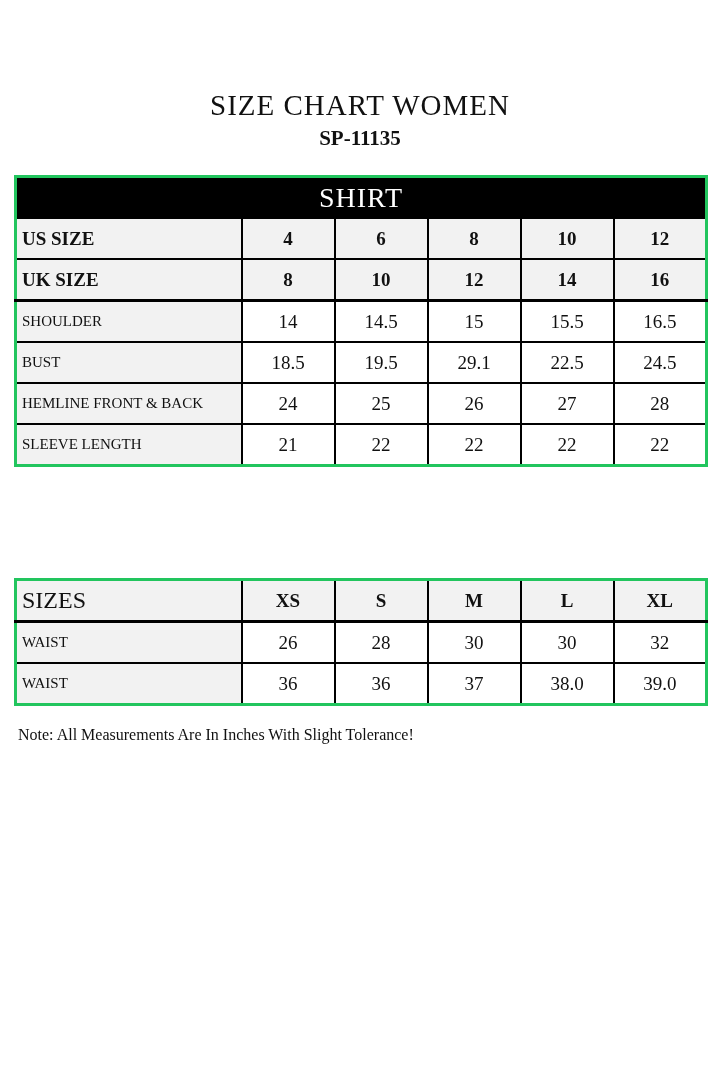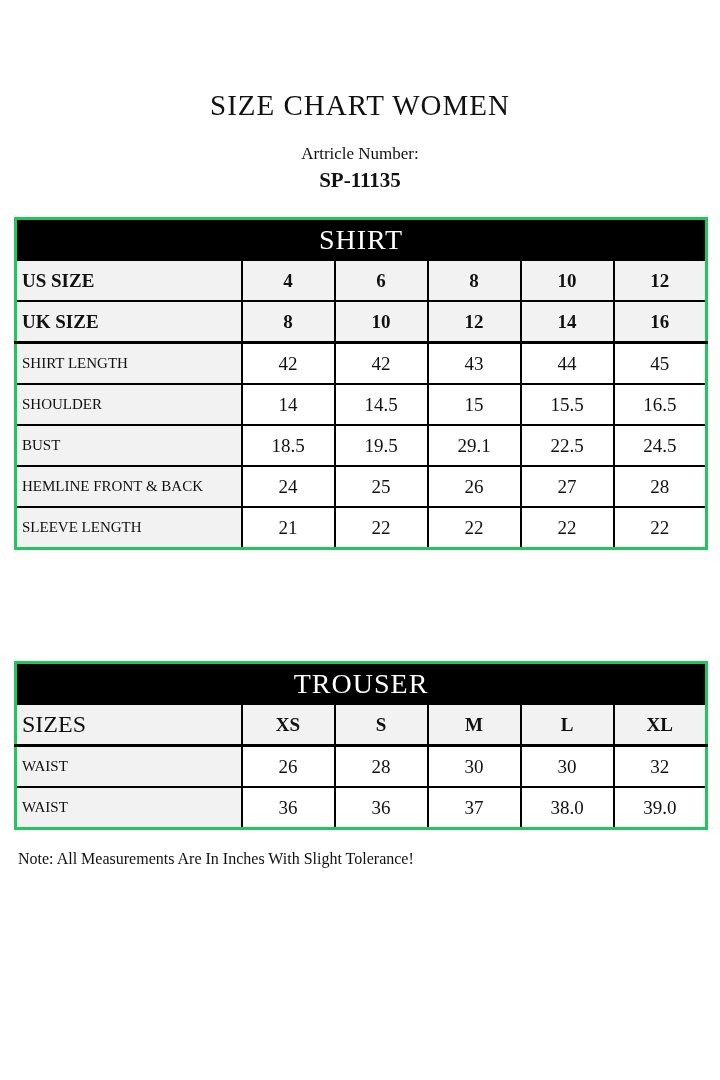--- a/index.html
+++ b/index.html
@@ -102,21 +102,20 @@
     font-size: 16px;
     line-height: 20px;
   }
 </style>
 </head>
 <body>
 
 <div class="page">
 
   <h1 class="title">SIZE CHART WOMEN</h1>
-  <div class="article-label">Artricle Number:</div>
   <div class="article-number">SP-11135</div>
 
   <table class="size-table shirt">
     <colgroup>
       <col class="label-col">
         <col class="val-col">
         <col class="val-col">
         <col class="val-col">
         <col class="val-col">
         <col class="val-col">
@@ -135,28 +134,20 @@
     </tr>
     <tr class="size-row thick-bottom">
       <td class="label">UK SIZE</td>
       <td class="val">8</td>
       <td class="val">10</td>
       <td class="val">12</td>
       <td class="val">14</td>
       <td class="val">16</td>
     </tr>
     <tr class="measure-row">
-      <td class="label">SHIRT LENGTH</td>
-      <td class="val">42</td>
-      <td class="val">42</td>
-      <td class="val">43</td>
-      <td class="val">44</td>
-      <td class="val">45</td>
-    </tr>
-    <tr class="measure-row">
       <td class="label">SHOULDER</td>
       <td class="val">14</td>
       <td class="val">14.5</td>
       <td class="val">15</td>
       <td class="val">15.5</td>
       <td class="val">16.5</td>
     </tr>
     <tr class="measure-row">
       <td class="label">BUST</td>
       <td class="val">18.5</td>
@@ -187,23 +178,20 @@
   <table class="size-table trouser">
     <colgroup>
       <col class="label-col">
         <col class="val-col">
         <col class="val-col">
         <col class="val-col">
         <col class="val-col">
         <col class="val-col">
     </colgroup>
     <tbody>
-        <tr>
-      <th class="band" colspan="6">TROUSER</th>
-    </tr>
     <tr class="size-row thick-bottom">
       <td class="label regular">SIZES</td>
       <td class="val">XS</td>
       <td class="val">S</td>
       <td class="val">M</td>
       <td class="val">L</td>
       <td class="val">XL</td>
     </tr>
     <tr class="measure-row">
       <td class="label">WAIST</td>

